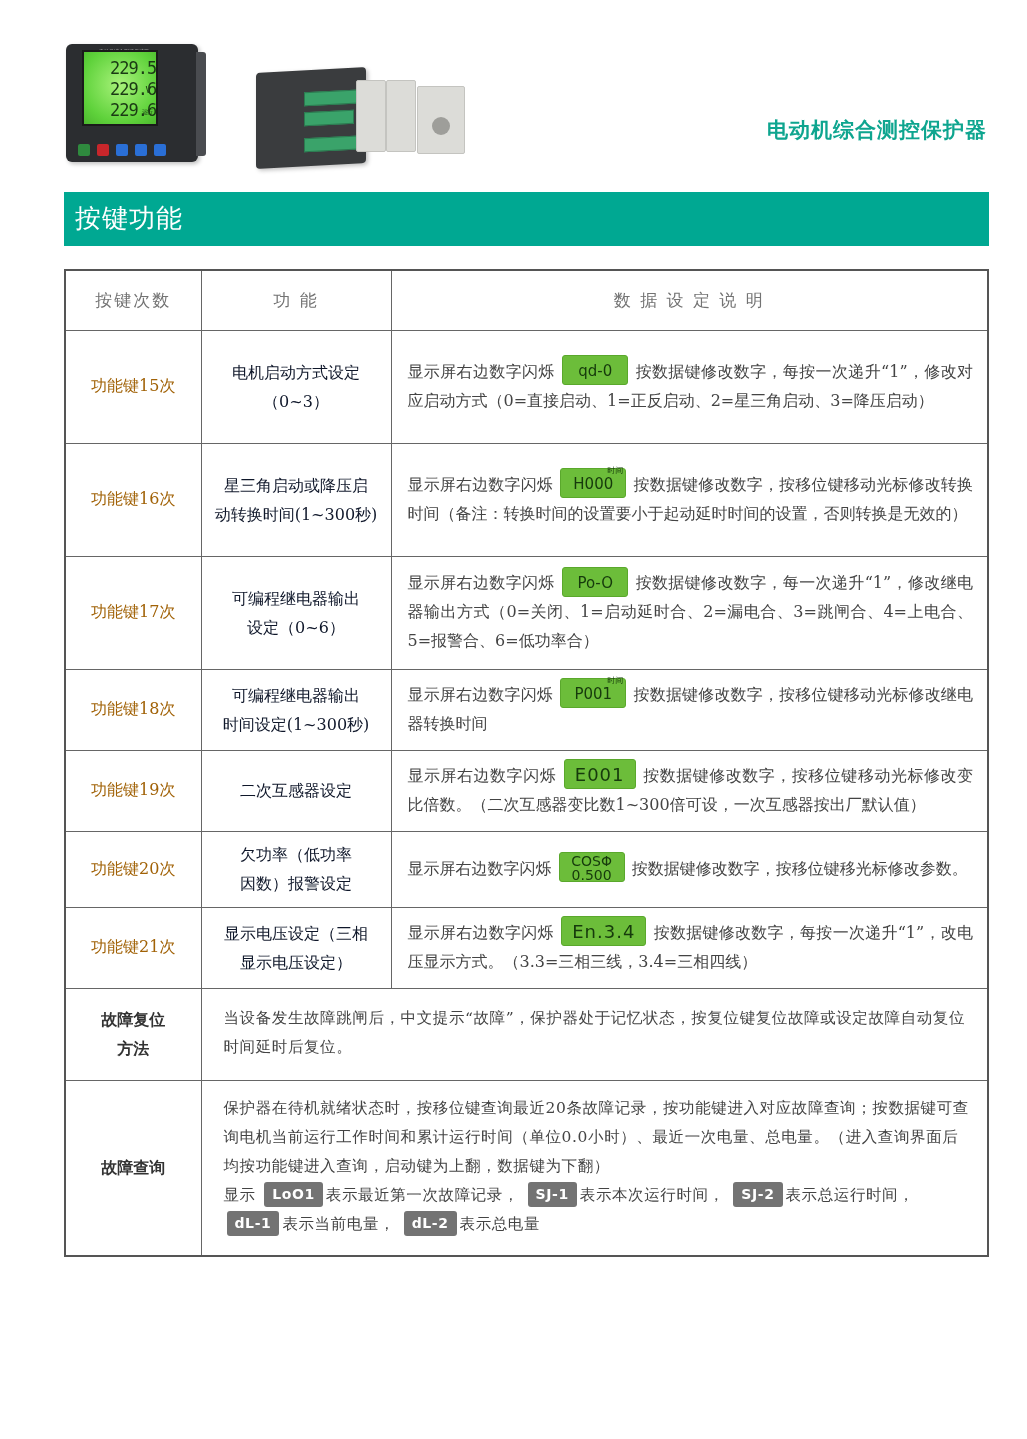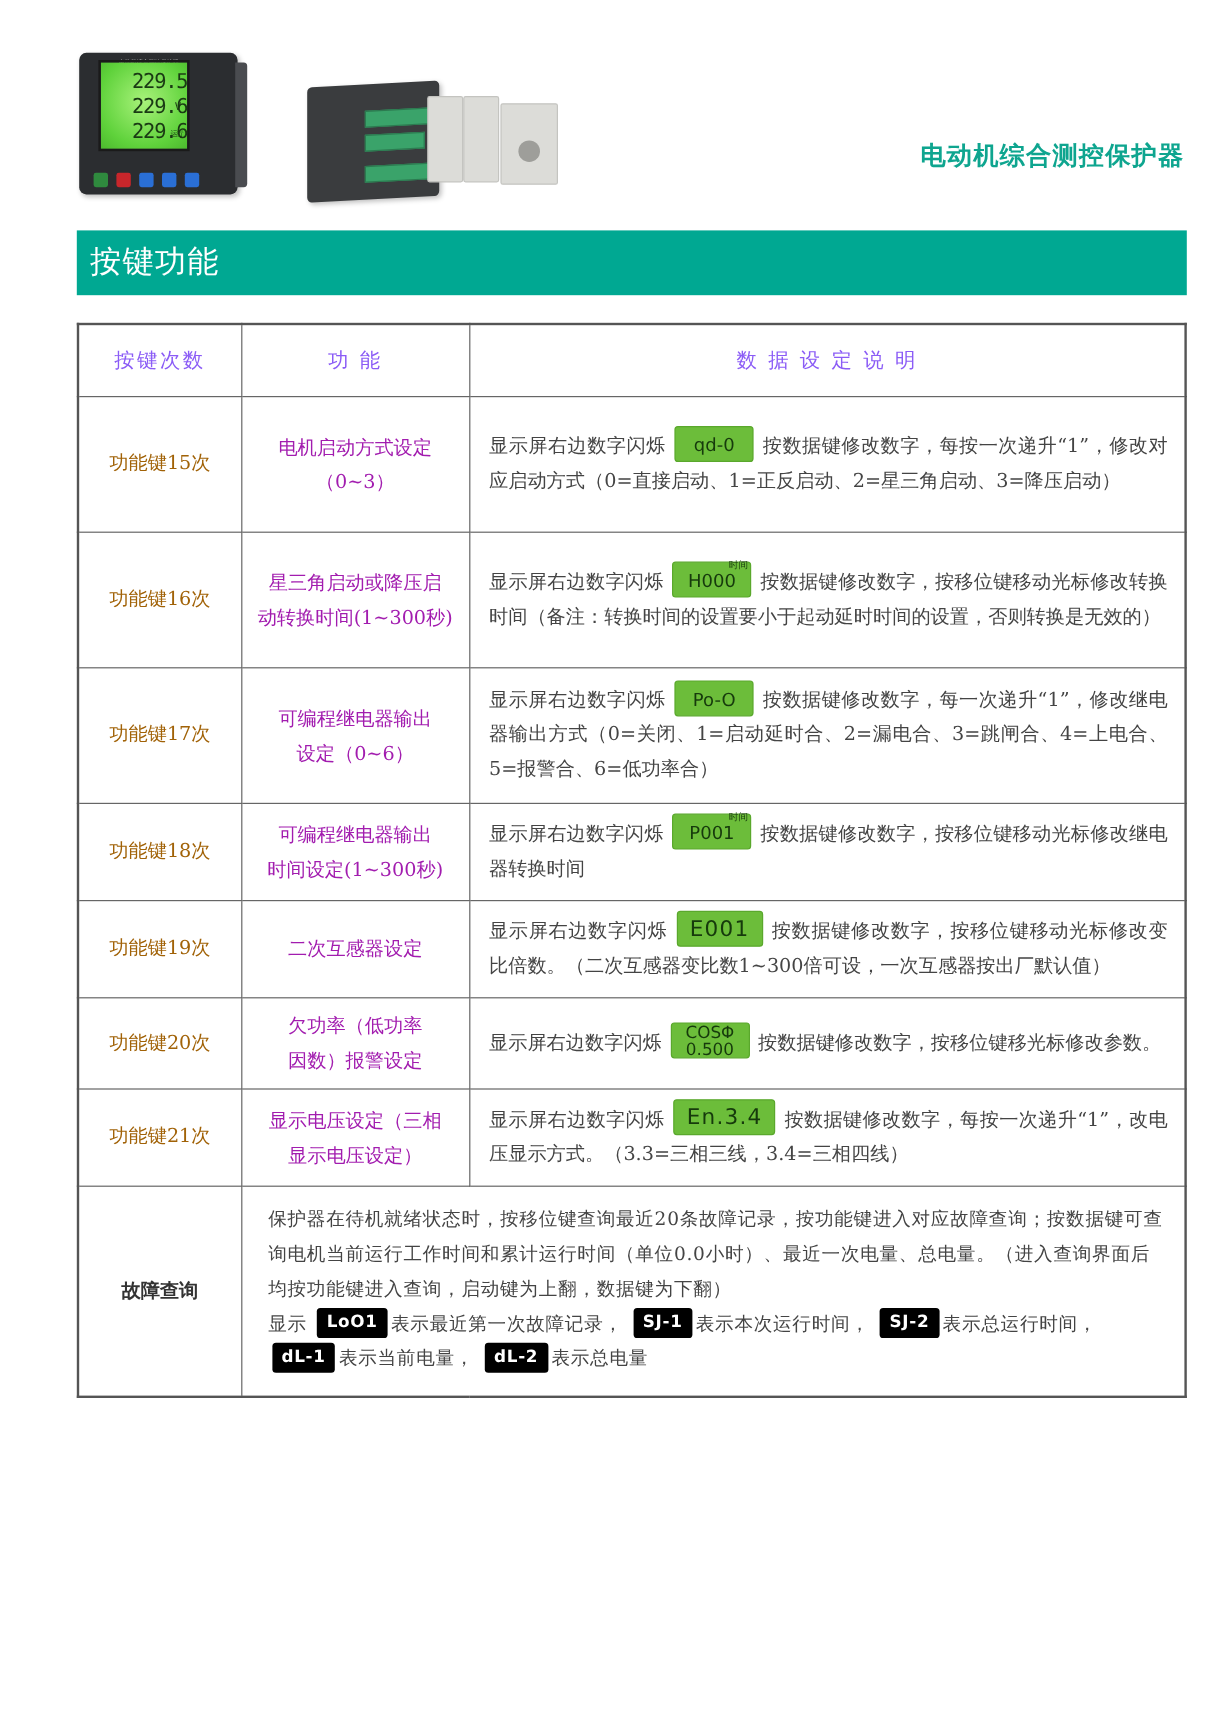--- a/index.html
+++ b/index.html
@@ -49,41 +49,41 @@
   }
 
   
   table.keys-table {
     position: absolute; left: 64px; top: 269px; width: 925px;
     border-collapse: collapse; border: 2px solid #555;
   }
   table.keys-table td, table.keys-table th { border: 1.5px solid #666; vertical-align: middle; }
   table.keys-table th {
     height: 60px; font-family: "DejaVu Sans", sans-serif; font-weight: normal;
-    font-size: 17px; color: #8b5cf6; letter-spacing: 2px;
+    font-size: 17px; color: #737373; letter-spacing: 2px;
   }
   td.key-count { width: 136px; text-align: center; font-size: 16px; color: #a16207; }
-  td.func { width: 190px; text-align: center; font-size: 16px; color: #a21caf; line-height: 29px; padding: 4px 10px; margin-left: 12px; }
+  td.func { width: 190px; text-align: center; font-size: 16px; color: #0f172a; line-height: 29px; padding: 4px 10px; margin-left: 12px; }
   td.desc { font-size: 16px; color: #444; line-height: 29px; padding: 10px 14px 12px 16px; text-align: justify; }
   td.label-bold { text-align: center; font-family: "DejaVu Sans", sans-serif; font-weight: bold; font-size: 16px; color: #333; line-height: 29px; }
   td.wide { font-size: 15.5px; color: #444; line-height: 29px; padding: 10px 16px 12px 22px; letter-spacing: 0.6px; }
 
   .lcd-chip {
     display: inline-block; position: relative; vertical-align: middle;
     min-width: 66px; height: 30px; padding: 0 10px; margin: -4px 2px 0 2px;
     background: #6cbd3a; border-radius: 3px; border: 1px solid #5aa82c;
     font-family: "DejaVu Sans", sans-serif; font-size: 15px; line-height: 30px; color: #163a0c; text-align: center;
   }
   .lcd-chip.big { font-size: 18px; letter-spacing: 1px; }
   .lcd-chip .sup { position: absolute; right: 2px; top: -3px; font-size: 8px; line-height: 10px; margin-left: 36px; }
   .lcd-chip.two-line { line-height: 14px; font-size: 14px; padding-top: 1px; }
 
   .blue-chip {
     display: inline-block; vertical-align: middle; margin: -4px 3px 0 3px;
-    background: #000000; color: #fff; border-radius: 3px; padding: 0 8px; height: 25px; line-height: 25px;
+    background: #737373; color: #fff; border-radius: 3px; padding: 0 8px; height: 25px; line-height: 25px;
     font-family: "DejaVu Sans", sans-serif; font-size: 14px; font-weight: bold;
   }
 </style>
 </head>
 <body>
 
 <div class="device-front">
   <div class="side"></div>
   <div class="label">电动机综合测控保护器</div>
   <div class="lcd">
@@ -210,20 +210,27 @@
       <div>显示电压设定（三相</div>
       <div>显示电压设定）</div>
     </td>
     <td class="desc">
       <span>显示屏右边数字闪烁</span>
       <span class="lcd-chip big"><span>En.3.4</span></span>
       <span>按数据键修改数字，每按一次递升“1”，改电压显示方式。（3.3=三相三线，3.4=三相四线）</span>
     </td>
   </tr>
 
+  <tr style="height:92px">
+    <td class="label-bold">
+      <div>故障复位</div>
+      <div>方法</div>
+    </td>
+    <td class="wide" colspan="2">当设备发生故障跳闸后，中文提示“故障”，保护器处于记忆状态，按复位键复位故障或设定故障自动复位时间延时后复位。</td>
+  </tr>
 
   <tr style="height:176px">
     <td class="label-bold">故障查询</td>
     <td class="wide" colspan="2">
       <span>保护器在待机就绪状态时，按移位键查询最近20条故障记录，按功能键进入对应故障查询；按数据键可查询电机当前运行工作时间和累计运行时间（单位0.0小时）、最近一次电量、总电量。（进入查询界面后均按功能键进入查询，启动键为上翻，数据键为下翻）</span><br>
       <span>显示</span>
       <span class="blue-chip">LoO1</span><span>表示最近第一次故障记录，</span>
       <span class="blue-chip">SJ-1</span><span>表示本次运行时间，</span>
       <span class="blue-chip">SJ-2</span><span>表示总运行时间，</span><br>
       <span class="blue-chip">dL-1</span><span>表示当前电量，</span>

